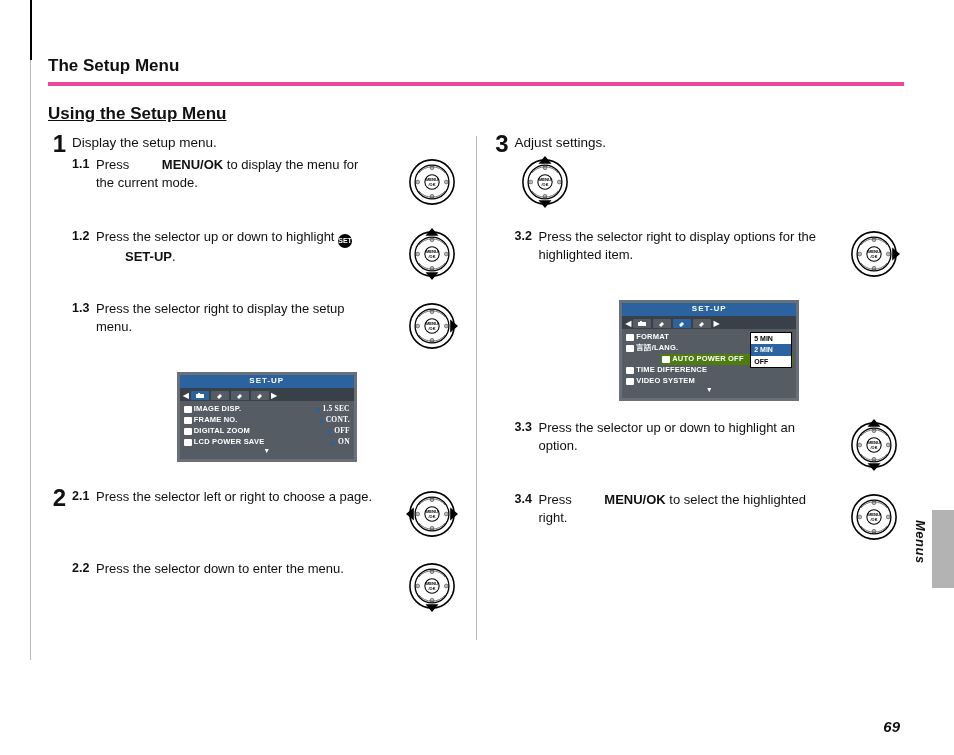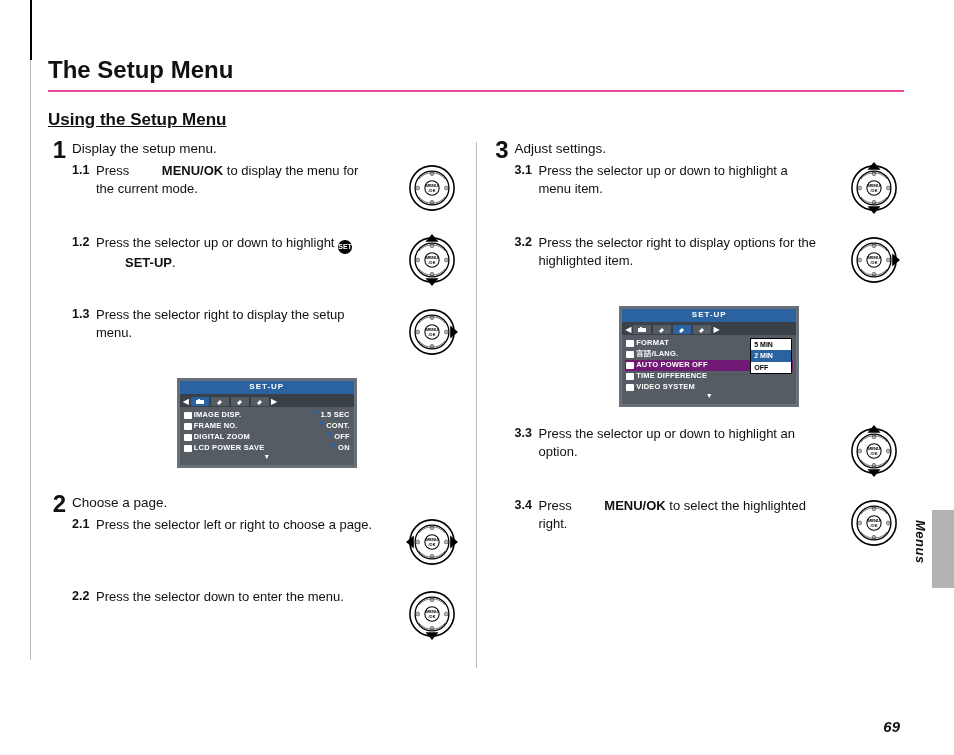--- a/index.html
+++ b/index.html
@@ -24,23 +24,23 @@
     top: 60px;
     width: 1px;
     height: 600px;
     background: #bbb;
   }
   .title-block {
     margin-left: 18px;
     padding-top: 26px;
   }
   h1.page-title {
-    font-size: 24px;
+    font-size: 17px;
     font-weight: 700;
-    border-bottom: 2px solid #ec4899;
+    border-bottom: 4px solid #ec4899;
     padding-bottom: 6px;
     margin-bottom: 18px;
   }
   h2.section-title {
     font-size: 17px;
     font-weight: 800;
     text-decoration: underline;
     margin: 6px 0 10px 0;
   }
   .cols {
@@ -161,22 +161,22 @@
     color: #fff;
     font-size: 7.5px;
     font-weight: 700;
     padding: 0 1px;
     height: 11px;
     letter-spacing: 0.2px;
   }
   .lcd-row .l { display:flex; align-items:center; gap:2px; }
   .lcd-row .ic { width:8px; height:7px; background:#fff; color:#555c64; font-size:6px; display:flex; align-items:center; justify-content:center; border-radius:1px; flex:0 0 8px; }
   .lcd-row .dot { width:4px; height:4px; border-radius:50%; background:#2a63a0; margin-right:3px; flex:0 0 4px;}
-  .lcd-row.hl { background:#701a75; }
-  .lcd-row .r { display:flex; align-items:flex-start; }
+  .lcd-row.hl { background:#4d7c0f;margin-left:36px; }
+  .lcd-row .r { display:flex; align-items:center;font-family:Liberation Serif, serif; }
   .lcd-arrow-down { text-align:center; color:#fff; font-size:8px; line-height:6px; height:6px; }
 
   .opt-panel {
     position:absolute;
     right: 4px;
     top: 3px;
     width: 42px;
     background:#fff;
     border:1px solid #000;
     font-size:7px;
@@ -382,21 +382,20 @@
                   </div>
               </div>
             </div>
 
           </div>
         </div>
 
         <div class="step">
           <div class="step-num">2</div>
           <div class="step-body">
-            <div class="step-title">Choose a page.</div>
 
             <div class="sub-row">
               <div class="sub">
                 <div class="sub-num">2.1</div>
                 <div class="sub-text">Press the selector left or right to choose a page.</div>
               </div>
               <div class="ctrl" id="sel-lr-1">
                   <svg class="selector" viewBox="0 0 40 40">
     <circle class="sel-ring" cx="20" cy="20" r="17"></circle>
     <circle class="sel-inner" cx="20" cy="20" r="13"></circle>
@@ -448,24 +447,20 @@
       <div class="col-div"></div>
 
       <div class="col">
 
         <div class="step">
           <div class="step-num">3</div>
           <div class="step-body">
             <div class="step-title">Adjust settings.</div>
 
             <div class="sub-row">
-              <div class="sub">
-                <div class="sub-num">3.1</div>
-                <div class="sub-text">Press the selector up or down to highlight a menu item.</div>
-              </div>
               <div class="ctrl" id="sel-ud-2">
                   <svg class="selector" viewBox="0 0 40 40">
     <circle class="sel-ring" cx="20" cy="20" r="17"></circle>
     <circle class="sel-inner" cx="20" cy="20" r="13"></circle>
     <circle class="sel-center" cx="20" cy="20" r="5.5"></circle>
     <text class="sel-text" x="20" y="19.5">MENU</text>
     <text class="sel-text2" x="20" y="23">/OK</text>
     <circle class="bump" cx="20" cy="9" r="1.5"></circle>
     <circle class="bump" cx="20" cy="31" r="1.5"></circle>
     <circle class="bump" cx="9" cy="20" r="1.5"></circle>

